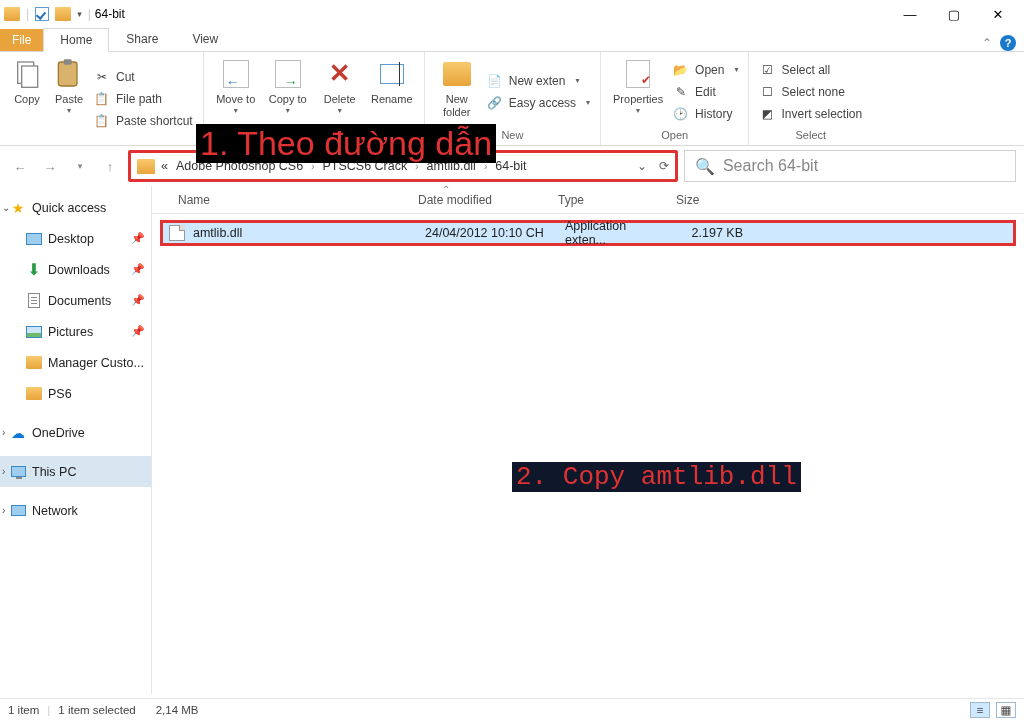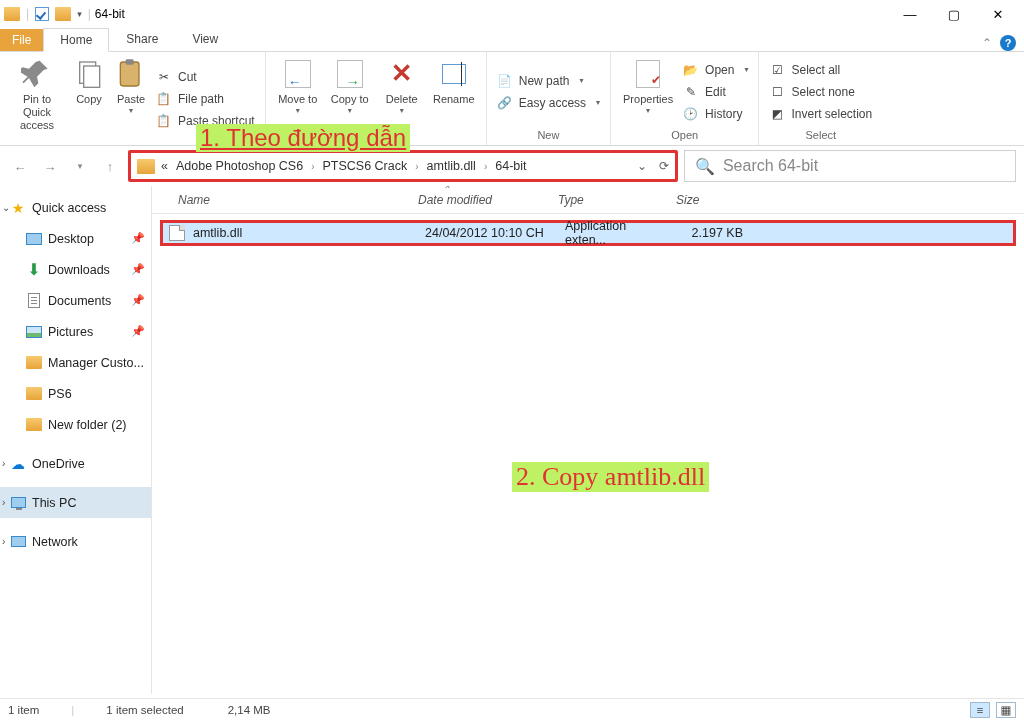--- a/index.html
+++ b/index.html
@@ -41,21 +41,21 @@
 .navrow { height:40px; display:flex; align-items:center; padding:4px 8px; gap:6px; }
 .nav-arrow { width:24px; height:24px; display:flex; align-items:center; justify-content:center; color:#888; font-size:13px; }
 .addr-box { flex:1; height:32px; border:3px solid #e03232; display:flex; align-items:center; padding:0 6px; gap:6px; position:relative; border-radius:2px; }
 .addr-box .folder-ico { width:18px; height:15px; background:linear-gradient(#f7c96e,#e8a43a); border-radius:1px; }
 .addr-crumb { font-size:12.5px; color:#333; display:flex; align-items:center; gap:8px; }
 .addr-crumb .sep { color:#888; font-size:10px; }
 .addr-right { margin-left:auto; display:flex; gap:12px; color:#666; font-size:12px; }
 .search-box { width:332px; height:32px; border:1px solid #d0d0d0; display:flex; align-items:center; padding:0 10px; gap:8px; color:#888; }
 
 
-.col-headers { height:28px; border-bottom:1px solid #e5e5e5; display:flex; font-size:12px; color:#555; position:relative;font-style:italic; }
+.col-headers { height:28px; border-bottom:1px solid #e5e5e5; display:flex; font-size:12px; color:#555; position:relative; }
 .col-headers .hcell { padding:0 8px; border-right:1px solid transparent; display:flex; align-items:center;}
 .sort-arrow { position:absolute; left:290px; top:-2px; font-size:10px; color:#888; }
 
 
 .main { display:flex; height:508px; }
 .sidebar { width:152px; border-right:1px solid #e5e5e5; padding-top:6px; font-size:12.5px; color:#222; overflow:hidden; }
 .side-item { display:flex; align-items:center; gap:6px; padding:5px 6px 5px 10px; height:31px; position:relative; white-space:nowrap; }
 .side-item.l2 { padding-left:26px;text-align:center; }
 .side-item.selected { background:#d8e6f2; }
 .side-item .exp { position:absolute; left:2px; font-size:10px; color:#555; }
@@ -73,25 +73,25 @@
 .pc-ico::after { content:""; position:absolute; bottom:-3px; left:4px; width:6px; height:2px; background:#888; }
 .net-ico { width:15px; height:11px; border:1px solid #3a8ac9; background:#9ecdee; }
 
 .content { flex:1; position:relative; padding-top:0; }
 .file-row { height:26px; margin:6px 8px 0 8px; border:3px solid #e03232; background:#cde8ff; display:flex; align-items:center; font-size:12.5px; color:#222; }
 .file-row .fcell { padding:0 8px; }
 .file-ico { width:16px; height:16px; border:1px solid #999; background:#fff; position:relative; margin-left:6px; }
 .file-ico::after{ content:""; position:absolute; right:-1px; top:-1px; width:5px; height:5px; background:#ddd; border-left:1px solid #999; border-bottom:1px solid #999;}
 
 
-.anno1 { position:absolute; left:196px; top:124px; font-size:24px; color:#e03232; background:#bef264; padding:0 4px; font-family:Arial,sans-serif; pointer-events:none;text-decoration:underline; }
-.anno2 { position:absolute; left:360px; top:276px; font-size:26px; color:#e03232; background:#bef264; padding:0 4px; font-family:Liberation Serif, serif; pointer-events:none; }
-
-
-.statusbar { position:absolute; bottom:0; left:0; right:0; height:22px; border-top:1px solid #e5e5e5; display:flex; align-items:center; font-size:11.5px; color:#444; padding:0 8px;gap:24px; }
+.anno1 { position:absolute; left:196px; top:124px; font-size:34px; color:#e03232; background:#000000; padding:0 4px; font-family:Arial,sans-serif; pointer-events:none; }
+.anno2 { position:absolute; left:360px; top:276px; font-size:26px; color:#e03232; background:#0f172a; padding:0 4px; font-family:Liberation Mono, monospace; pointer-events:none; }
+
+
+.statusbar { position:absolute; bottom:0; left:0; right:0; height:22px; border-top:1px solid #e5e5e5; display:flex; align-items:center; font-size:11.5px; color:#444; padding:0 8px; }
 .statusbar .sgrp { display:flex; gap:6px; margin-left:auto; }
 .statusbar .view-btn { width:20px; height:16px; border:1px solid #a0b8d0; display:flex; align-items:center; justify-content:center; }
 .statusbar .view-btn.active { background:#cde8ff; }
 
 
 .cut-ico { color:#333; }
 .fold-new { width:28px; height:24px; background:linear-gradient(#f7c96e,#e8a43a); border-radius:2px; }
 .x-ico { font-size:26px; color:#c43a2e; font-weight:bold; }
 .rnm-ico { width:24px; height:20px; border:1px solid #5a9bd5; position:relative; }
 .rnm-ico::after { content:""; position:absolute; right:3px; top:-3px; bottom:-3px; width:1px; background:#333; }
@@ -129,28 +129,20 @@
   <div class="right-ctrl">
     <span style="color:#888;font-size:12px;">⌃</span>
     <div class="help-ico">?</div>
   </div>
 </div>
 
 <div class="ribbon">
 
   <div class="rgroup">
     <div class="rgroup-body">
-      <div class="big-btn" style="width:62px;">
-        <div class="bicon">
-            <svg viewBox="0 0 24 24">
-              <path fill="#8a8a8a" d="M14 2l6 6-3 1-5 5 1 5-3 3-4-7-4 4-1-1 4-4-7-4 3-3 5 1 5-5z"></path>
-            </svg>
-          </div>
-        <span>Pin to Quick access</span>
-      </div>
       <div class="big-btn" style="width:42px;">
         <div class="bicon">
             <svg viewBox="0 0 24 24">
               <rect x="5" y="3" width="12" height="16" fill="#fff" stroke="#888"></rect>
               <rect x="8" y="6" width="12" height="16" fill="#fff" stroke="#888"></rect>
             </svg>
           </div>
         <span>Copy</span>
       </div>
       <div class="big-btn" style="width:42px;">
@@ -208,24 +200,30 @@
             <div class="rnm-ico"></div>
           </div>
           <span>Rename</span>
         </div>
     </div>
     <div class="rgroup-label">Organize</div>
   </div>
 
   <div class="rgroup">
     <div class="rgroup-body">
+      <div class="big-btn">
+          <div class="bicon">
+            <div class="fold-new"></div>
+          </div>
+          <span>New folder</span>
+        </div>
       <div class="col">
         <div class="small-btn">
             <span class="sicon">📄</span>
-            <span>New path</span>
+            <span>New exten</span>
             <span class="arrow-dn" style="margin-left:4px;">▾</span>
           </div>
         <div class="small-btn">
             <span class="sicon">🔗</span>
             <span>Easy access</span>
             <span class="arrow-dn" style="margin-left:4px;">▾</span>
           </div>
       </div>
     </div>
     <div class="rgroup-label">New</div>
@@ -347,26 +345,20 @@
         </span>
         <span>Manager Custo...</span>
         <span class="pin">📌</span>
       </div>
     <div class="side-item l2">
         <span class="sic">
           <div class="folder-small"></div>
         </span>
         <span>PS6</span>
       </div>
-    <div class="side-item l2">
-        <span class="sic">
-          <div class="folder-small"></div>
-        </span>
-        <span>New folder (2)</span>
-      </div>
     <div style="height:8px;"></div>
     <div class="side-item">
         <span class="exp">›</span>
         <span class="sic cloud-ico">☁</span>
         <span>OneDrive</span>
       </div>
     <div style="height:8px;"></div>
     <div class="side-item selected">
         <span class="exp">›</span>
         <span class="sic">

